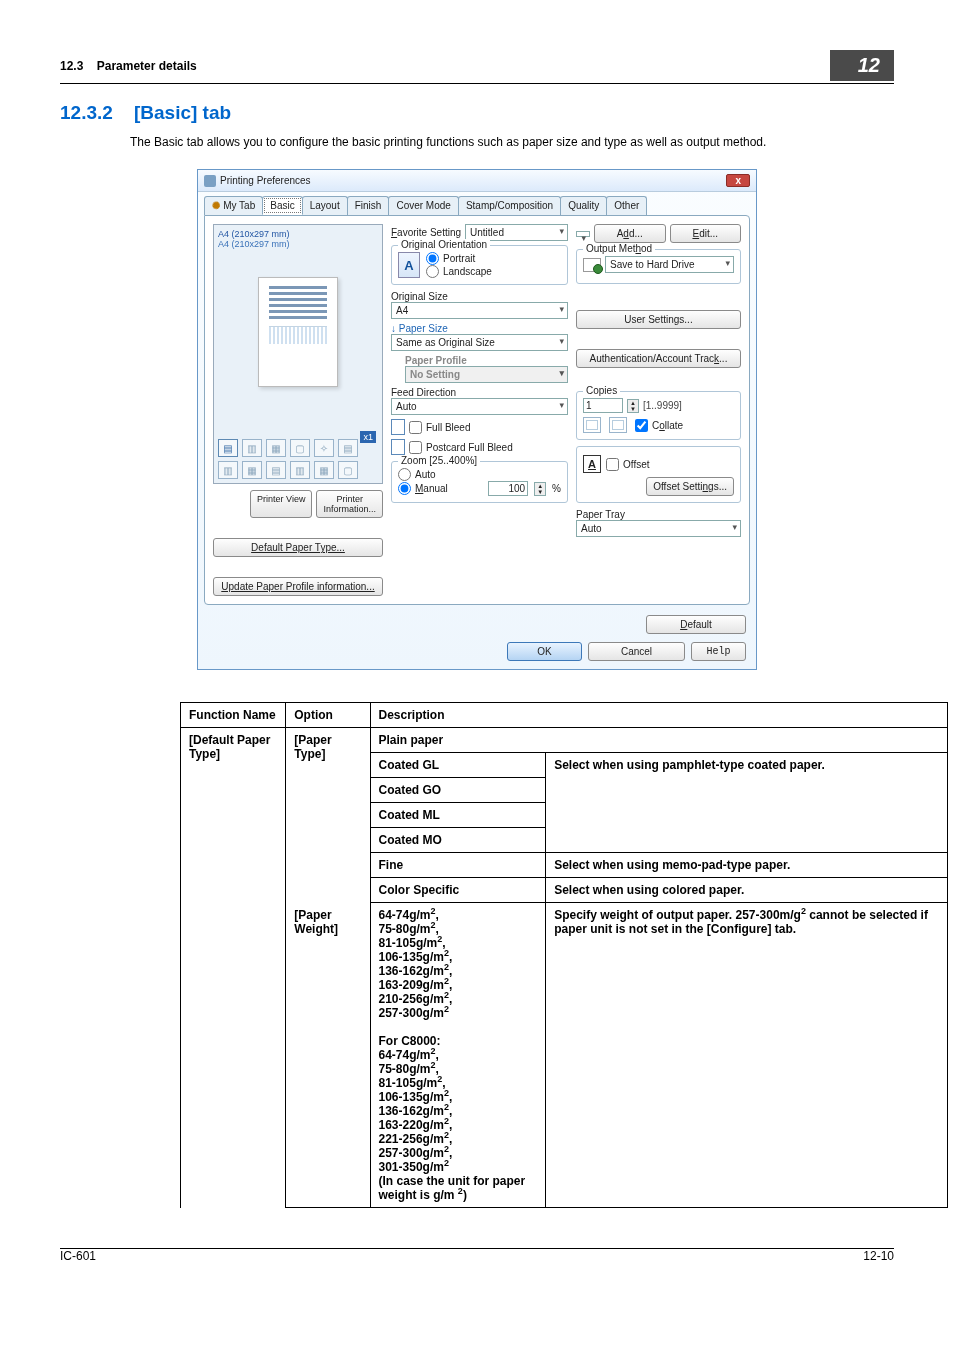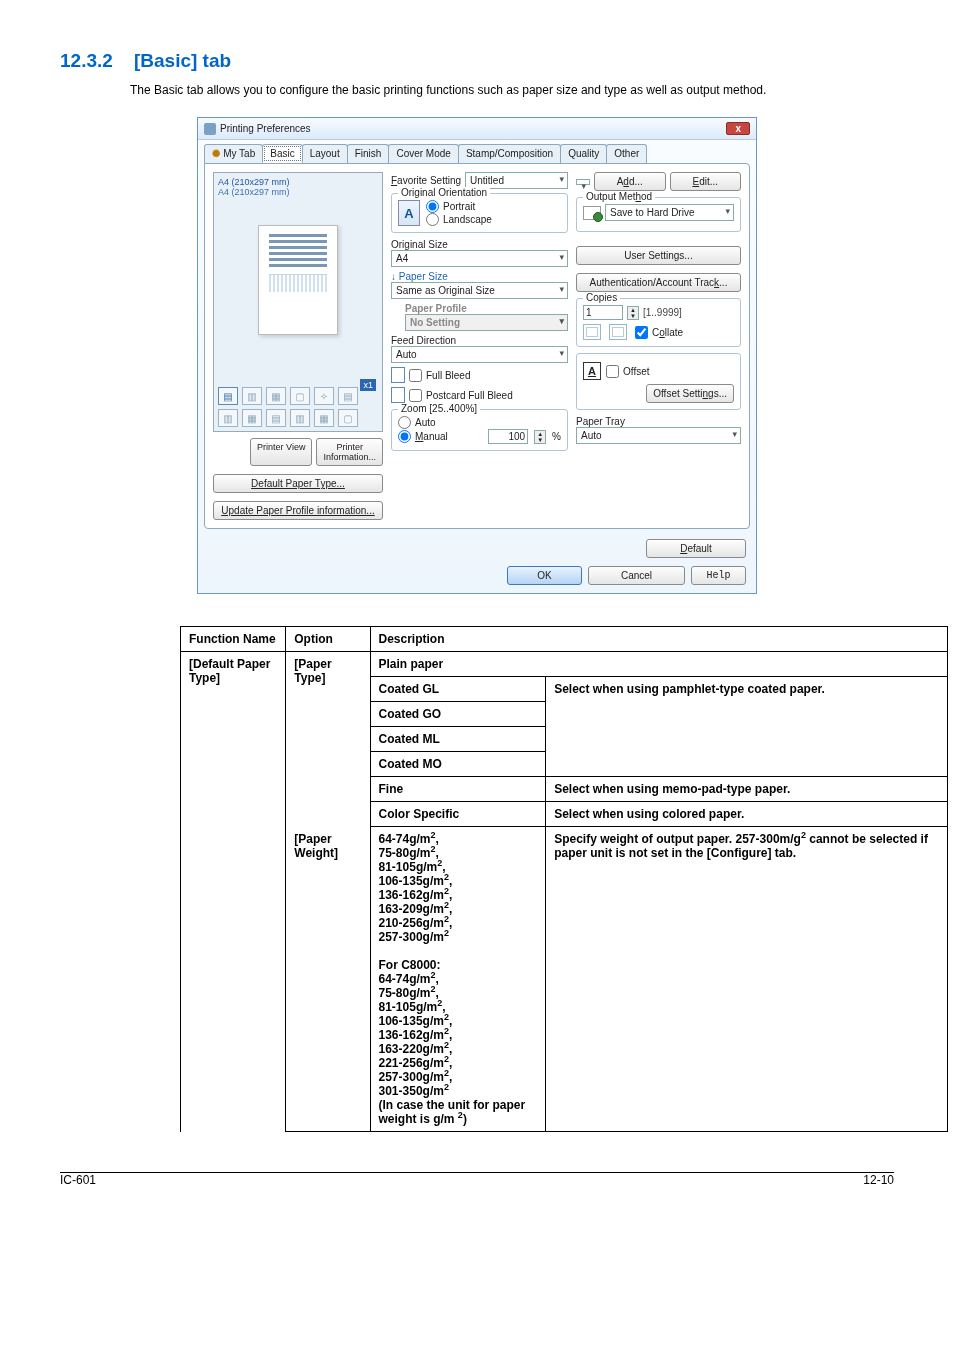--- a/index.html
+++ b/index.html
@@ -21,21 +21,21 @@
   .preview-col { width: 170px; }
   .preview-pane { border:1px solid #9ab; background:#e9f1f8; height: 260px; padding:4px; position:relative;}
   .preview-pane .dims { color:#2356a3; font-size:9px;}
   .paper-vis { background:#fff; width:80px; height:110px; margin:28px auto 0 auto; border:1px solid #bbb; box-shadow:2px 2px 4px rgba(0,0,0,.15); padding:8px 10px; display:flex; flex-direction:column; gap:3px;}
   .paper-vis .ln { height:3px; background:#7b97b6;}
   .x1 { position:absolute; right:6px; bottom:40px; background:#2b66b0; color:#fff; font-size:9px; padding:1px 3px;}
   .mini-icons { position:absolute; left:4px; bottom:4px; right:4px; display:flex; flex-wrap:wrap; gap:4px;}
   .mini-icons span { width:20px; height:18px; border:1px solid #99b3ca; background:#f4f8fb; display:inline-flex; align-items:center; justify-content:center; font-size:10px; color:#8ba6bc;}
   .mini-icons span.on { color:#3a6ea8; border-color:#5d89b3; }
   .btn { background: linear-gradient(#fefefe,#e5e5e5); border:1px solid #8a8a8a; border-radius:3px; padding:3px 6px; font-size:10px; display:inline-block; text-align:center;}
-  .btn-wide { width:100%; margin-top:8px;}
+  .btn-wide { width:100%; margin-top:20px;}
   .preview-buttons { display:flex; gap:4px; margin-top:6px;padding-left:37px;}
   .preview-buttons .btn { flex:1; font-size:9px;}
   .middle-col { flex:1; }
   .right-col { width: 165px; }
   .row { display:flex; align-items:center; gap:4px; margin-bottom:4px;}
   .select { border:1px solid #8aa; background:#fff; padding:2px 16px 2px 4px; position:relative; flex:1; font-size:10px;}
   .select::after { content:"▾"; position:absolute; right:3px; top:1px; color:#555; font-size:9px;}
   .select.disabled { background:#f0f0f0; color:#888;}
   .fieldset { border:1px solid #b0c6d8; border-radius:3px; padding:6px 6px 6px 6px; margin-bottom:6px; position:relative;}
   .fieldset > .legend { position:absolute; top:-7px; left:6px; background:#fff; padding:0 3px; font-size:10px;}
@@ -65,20 +65,27 @@
   .notop  { border-top:none !important;}
   .nobot  { border-bottom:none !important;}
   sup { font-size: 0.75em; line-height:0;}
 
   .footer-row { display:flex; justify-content:space-between; border-top:1px solid #000; margin-top:40px; font-size:12px;}
 </style>
 </head>
 <body>
 <div class="page">
 
+<div class="header-row">
+  <div class="header-left">
+    <span>12.3</span>&nbsp;&nbsp;&nbsp;
+    <span>Parameter details</span>
+  </div>
+  <div class="header-right">12</div>
+</div>
 
 <h2 class="section-title">
   <span>12.3.2</span>&nbsp;&nbsp;&nbsp;
   <span>[Basic] tab</span>
 </h2>
 <p class="intro-text">The Basic tab allows you to configure the basic printing functions such as paper size and type as well as output method.</p>
 
 <div class="screenshot">
   <div class="titlebar">
     <div style="display:flex;align-items:center;gap:4px;">
@@ -214,21 +221,21 @@
       </div>
       <div class="fieldset">
         <span class="legend">Output Met<u>h</u>od</span>
         <div class="row om-select">
           <span class="hd"></span>
           <div class="select"><span>Save to Hard Drive</span></div>
         </div>
       </div>
       <span class="btn btn-wide">User Settings...</span>
       <span class="btn btn-wide">Authentication/Account Trac<u>k</u>...</span>
-      <div class="fieldset" style="margin-top:6px;">
+      <div class="fieldset" style="margin-top:23px;">
         <span class="legend">Copies</span>
         <div class="row">
           <span class="spin" style="text-align:left;">1</span>
           <span class="updn">
                 <span>▲</span>
                 <span>▼</span>
               </span>
           <span class="note">[1..9999]</span>
         </div>
         <div class="collate" style="margin-top:4px;">

